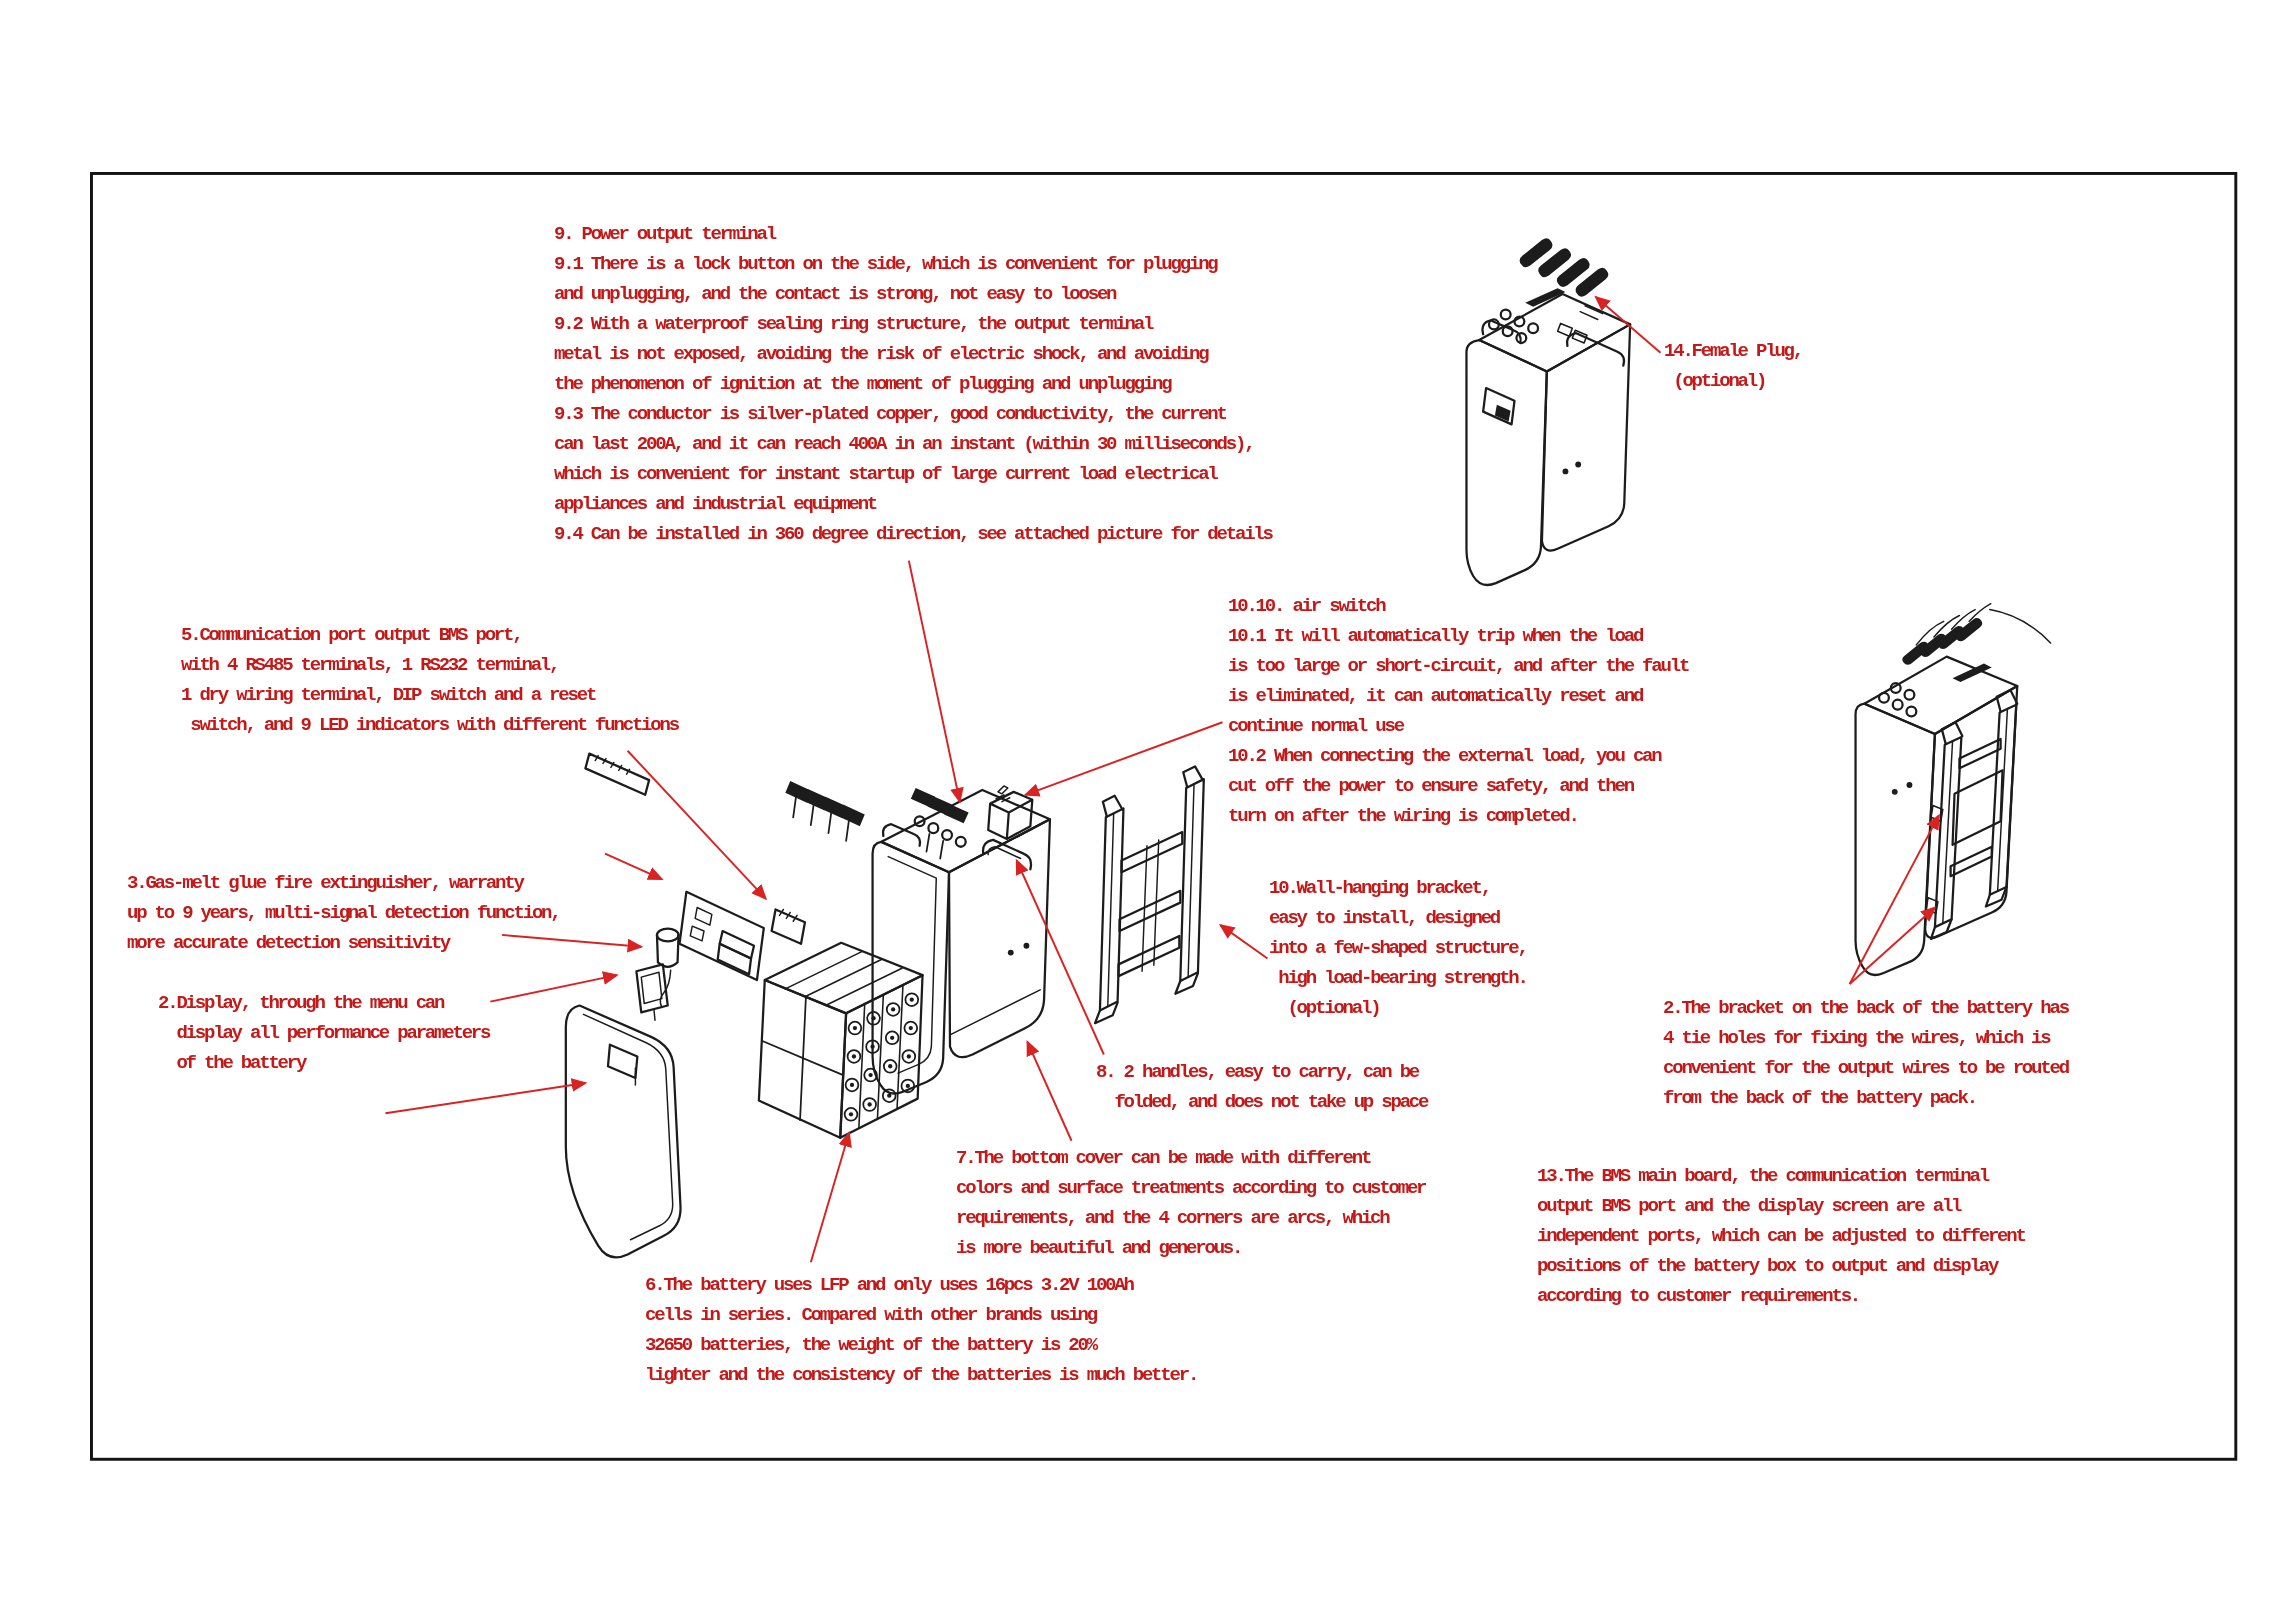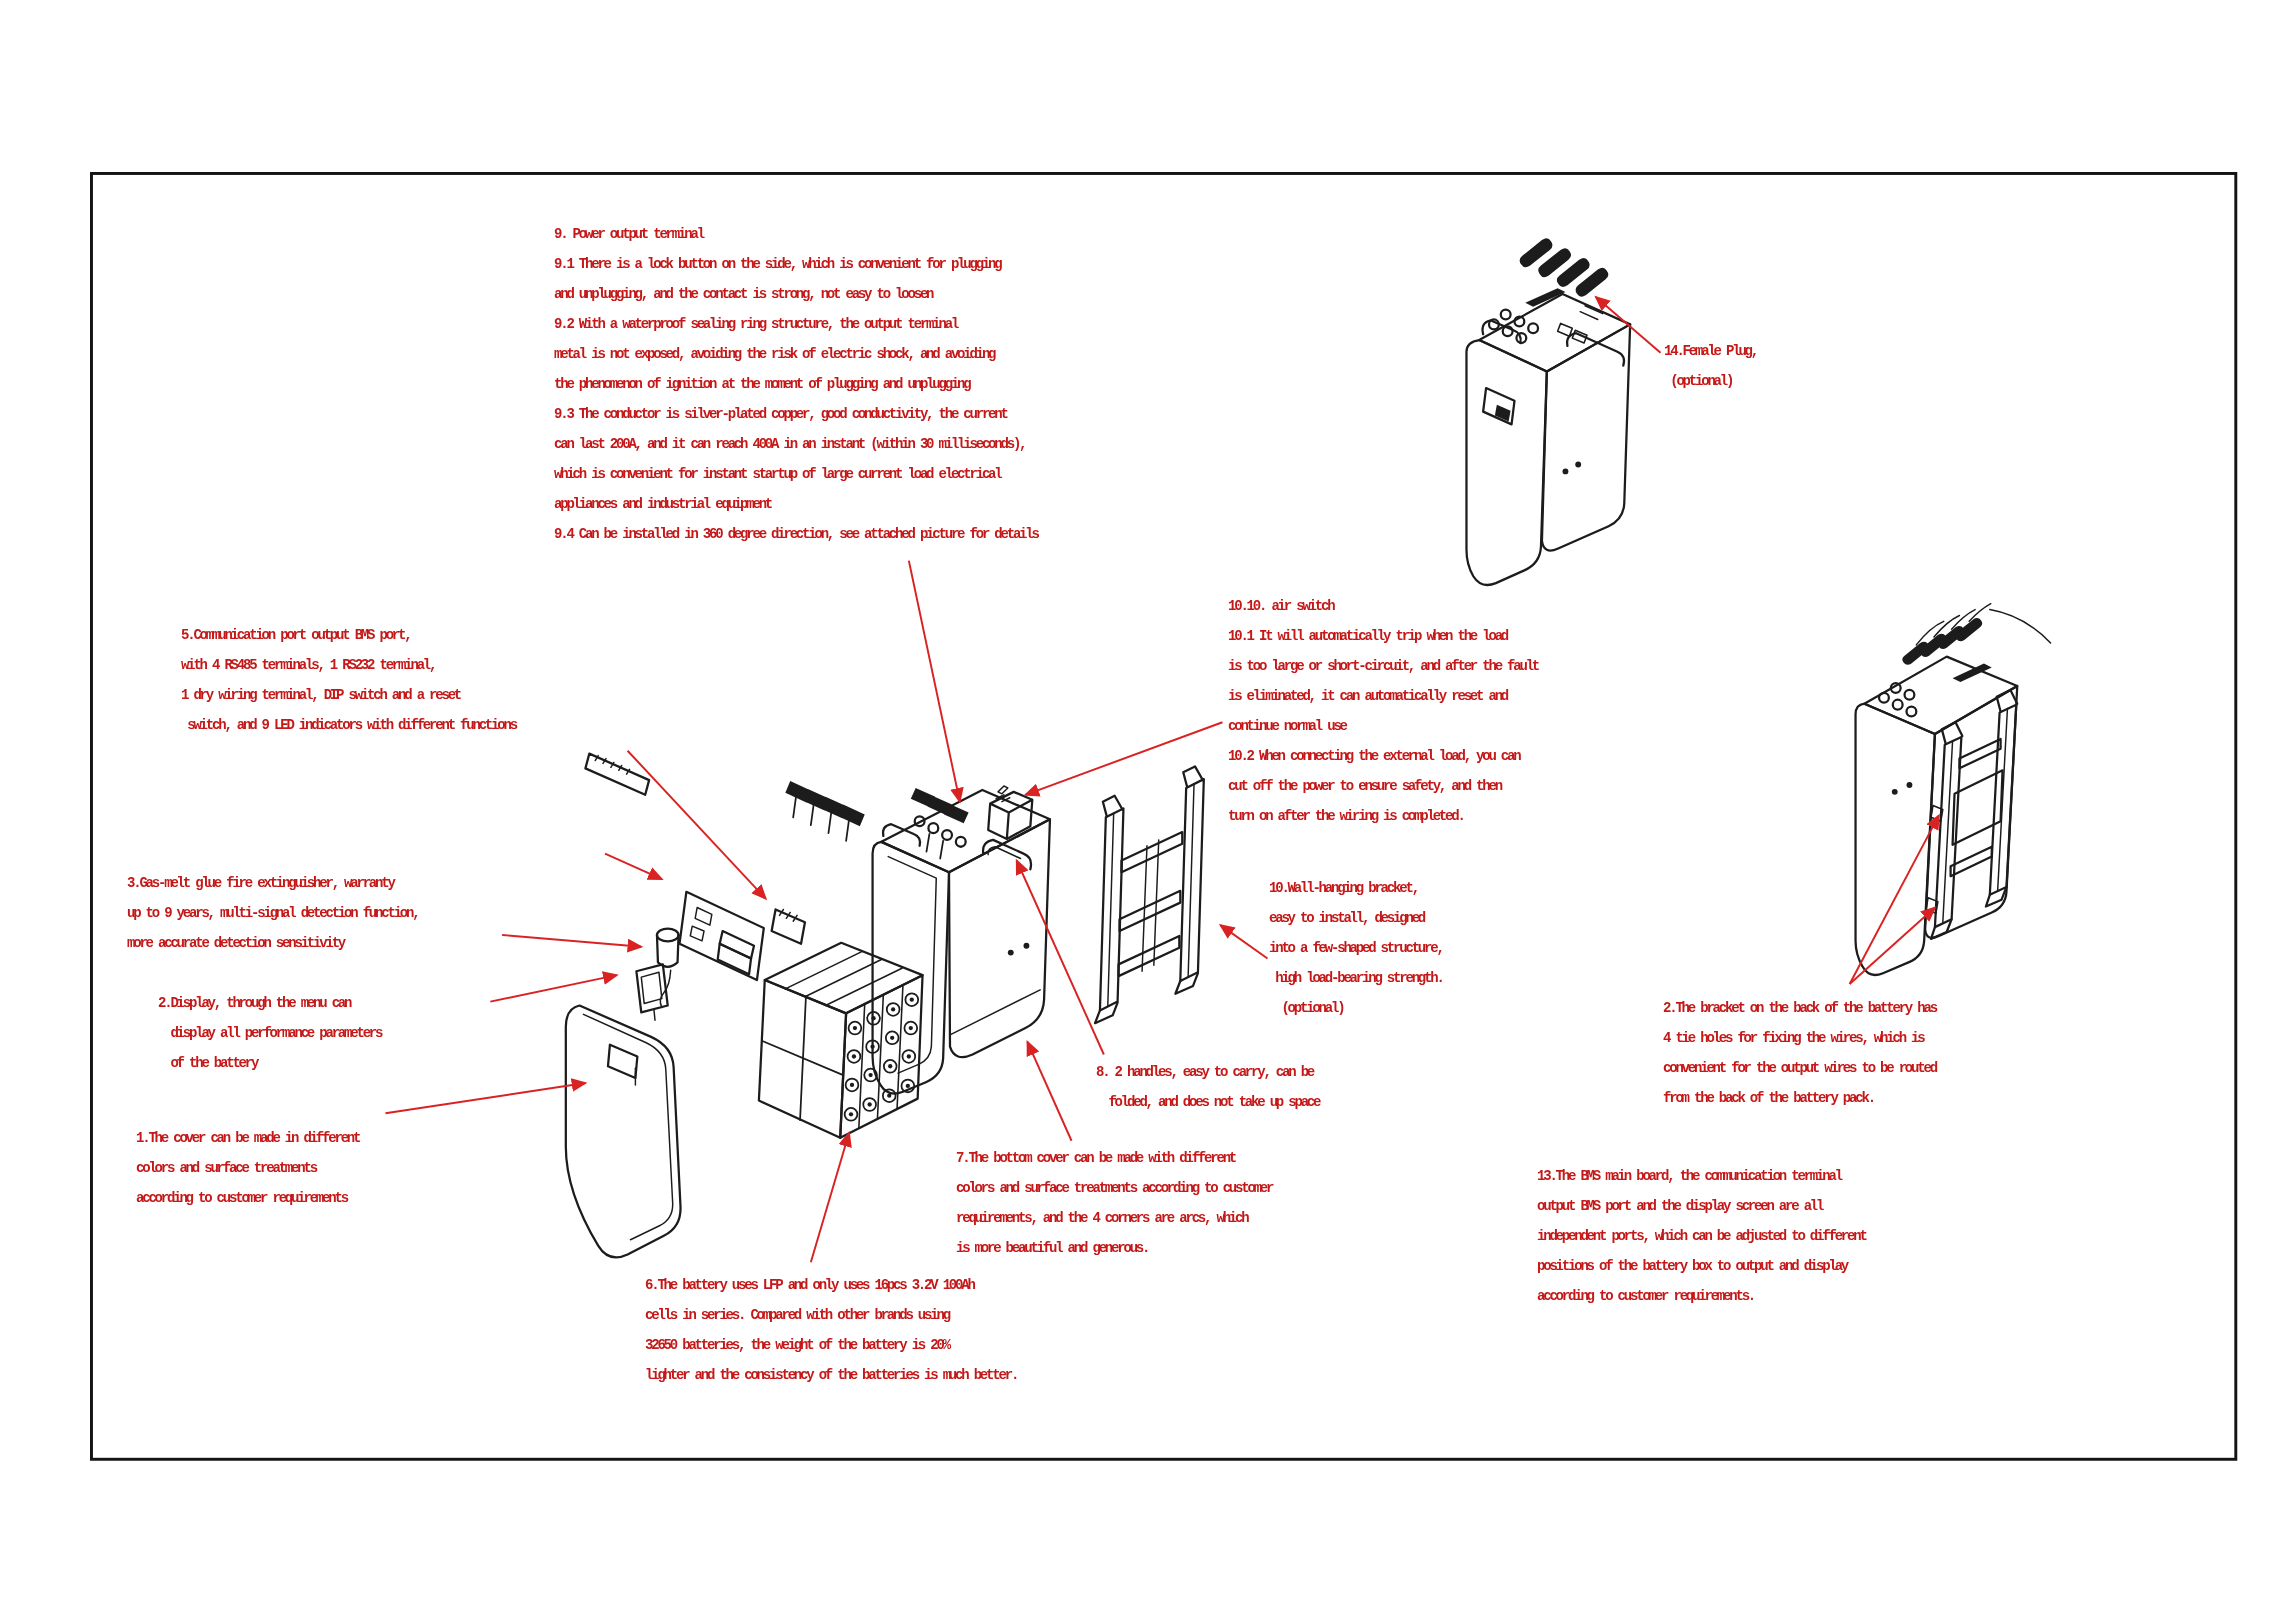--- a/index.html
+++ b/index.html
@@ -2,21 +2,21 @@
 <html><head>
 <meta charset="utf-8">
 <style>
   html,body{margin:0;padding:0;background:#ffffff;}
   #page{position:relative;width:2292px;height:1620px;background:#ffffff;overflow:hidden;}
   #art-svg{position:absolute;left:0;top:0;width:2292px;height:1620px;}
   .ann{
     position:absolute;
     white-space:pre;
     font-family:"Liberation Mono","DejaVu Sans Mono",monospace;
-    font-size:14px;
+    font-size:19px;
     line-height:30px;
     font-weight:700;
     letter-spacing:-2.2px;
     color:#c51818;
   }
 </style>
 </head>
 <body>
 
 <div id="page">
@@ -271,23 +271,20 @@
   <div class="ann" style="left:181px;top:620px">5.Communication port output BMS port,
 with 4 RS485 terminals, 1 RS232 terminal,
 1 dry wiring terminal, DIP switch and a reset
  switch, and 9 LED indicators with different functions</div>
   <div class="ann" style="left:127px;top:868px">3.Gas-melt glue fire extinguisher, warranty
 up to 9 years, multi-signal detection function,
 more accurate detection sensitivity</div>
   <div class="ann" style="left:158px;top:988px">2.Display, through the menu can
   display all performance parameters
   of the battery</div>
-  <div class="ann" style="left:136px;top:1123px">1.The cover can be made in different
-colors and surface treatments
-according to customer requirements</div>
   <div class="ann" style="left:645px;top:1270px">6.The battery uses LFP and only uses 16pcs 3.2V 100Ah
 cells in series. Compared with other brands using
 32650 batteries, the weight of the battery is 20%
 lighter and the consistency of the batteries is much better.</div>
   <div class="ann" style="left:956px;top:1143px">7.The bottom cover can be made with different
 colors and surface treatments according to customer
 requirements, and the 4 corners are arcs, which
 is more beautiful and generous.</div>
   <div class="ann" style="left:1096px;top:1057px">8. 2 handles, easy to carry, can be
   folded, and does not take up space</div>

